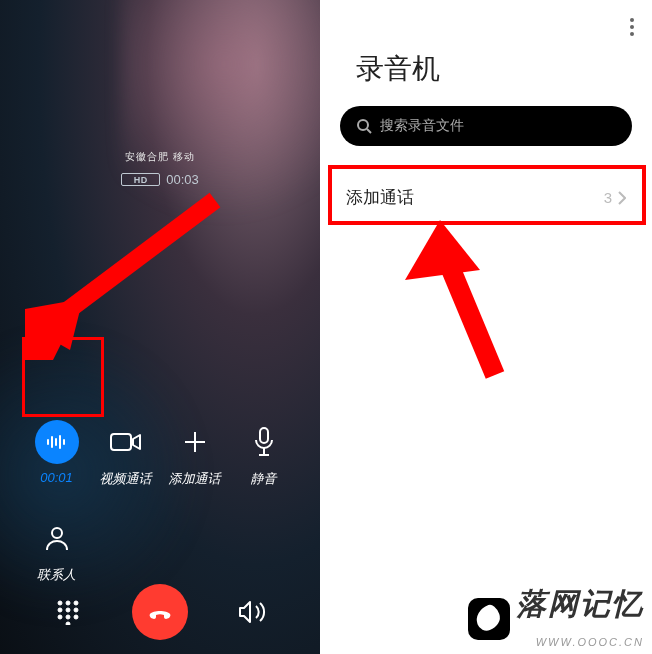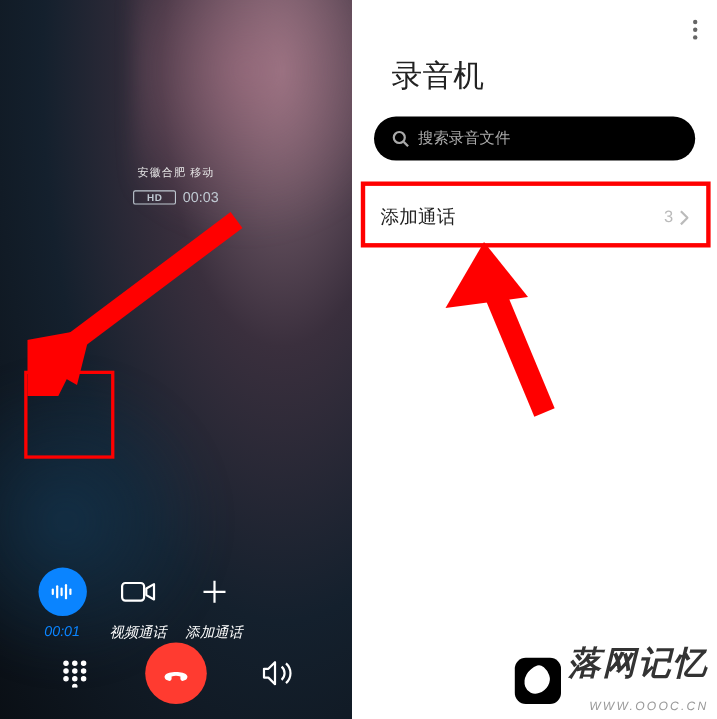--- a/index.html
+++ b/index.html
@@ -294,21 +294,41 @@
       <div class="ctrl">
         <div class="ctrl-icon">
           <svg width="26" height="26" viewBox="0 0 26 26">
             <line x1="13" y1="3" x2="13" y2="23" stroke="#fff" stroke-width="2"></line>
             <line x1="3" y1="13" x2="23" y2="13" stroke="#fff" stroke-width="2"></line>
           </svg>
         </div>
         <div class="ctrl-label">添加通话</div>
       </div>
 
-
+      <div class="ctrl">
+        <div class="ctrl-icon">
+          <svg width="22" height="30" viewBox="0 0 22 30" fill="none">
+            <rect x="7" y="1" width="8" height="15" rx="4" stroke="#fff" stroke-width="2"></rect>
+            <path d="M3 13 a8 8 0 0 0 16 0" stroke="#fff" stroke-width="2"></path>
+            <line x1="11" y1="21" x2="11" y2="27" stroke="#fff" stroke-width="2"></line>
+            <line x1="6" y1="28" x2="16" y2="28" stroke="#fff" stroke-width="2"></line>
+          </svg>
+        </div>
+        <div class="ctrl-label">静音</div>
+      </div>
+
+      <div class="ctrl">
+        <div class="ctrl-icon">
+          <svg width="28" height="28" viewBox="0 0 28 28" fill="none">
+            <circle cx="14" cy="9" r="5" stroke="#fff" stroke-width="2"></circle>
+            <path d="M4 26 c0-6 5-9 10-9 s10 3 10 9" stroke="#fff" stroke-width="2"></path>
+          </svg>
+        </div>
+        <div class="ctrl-label">联系人</div>
+      </div>
 
     </div>
 
     <div class="bottom-row">
       <div class="round-btn icon-white">
         <svg width="26" height="26" viewBox="0 0 26 26">
           <g fill="#fff">
             <circle cx="5" cy="4" r="2"></circle>
               <circle cx="13" cy="4" r="2"></circle>
               <circle cx="21" cy="4" r="2"></circle>

